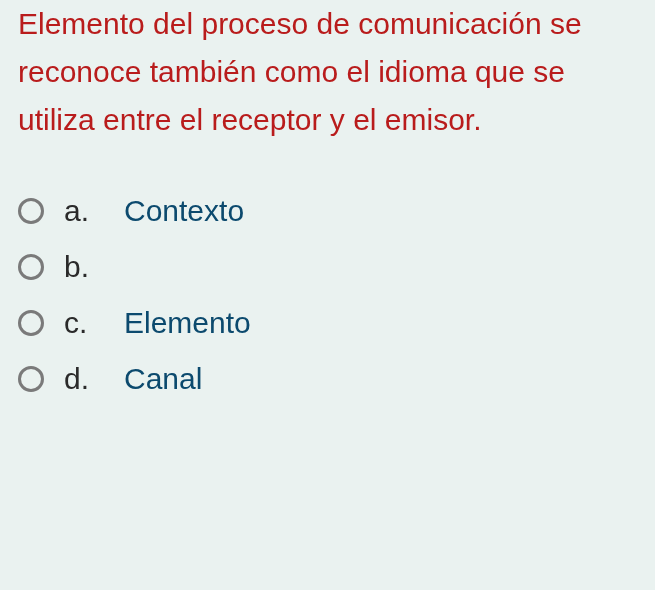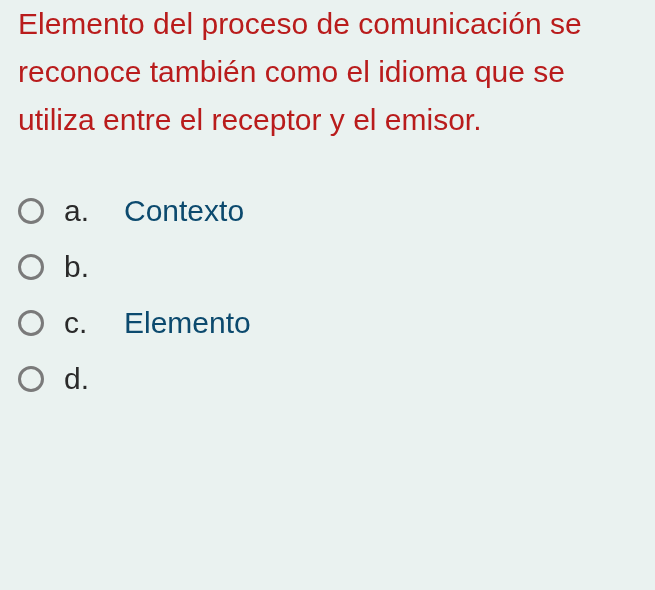--- a/index.html
+++ b/index.html
@@ -65,14 +65,15 @@
     <span class="option-letter">b.</span>
   </div>
   <div class="option-row">
     <div class="radio-circle"></div>
     <span class="option-letter">c.</span>
     <span class="option-text">Elemento</span>
   </div>
   <div class="option-row">
     <div class="radio-circle"></div>
     <span class="option-letter">d.</span>
+    <span class="option-text">Canal</span>
   </div>
 </div>
 
 </body></html>

